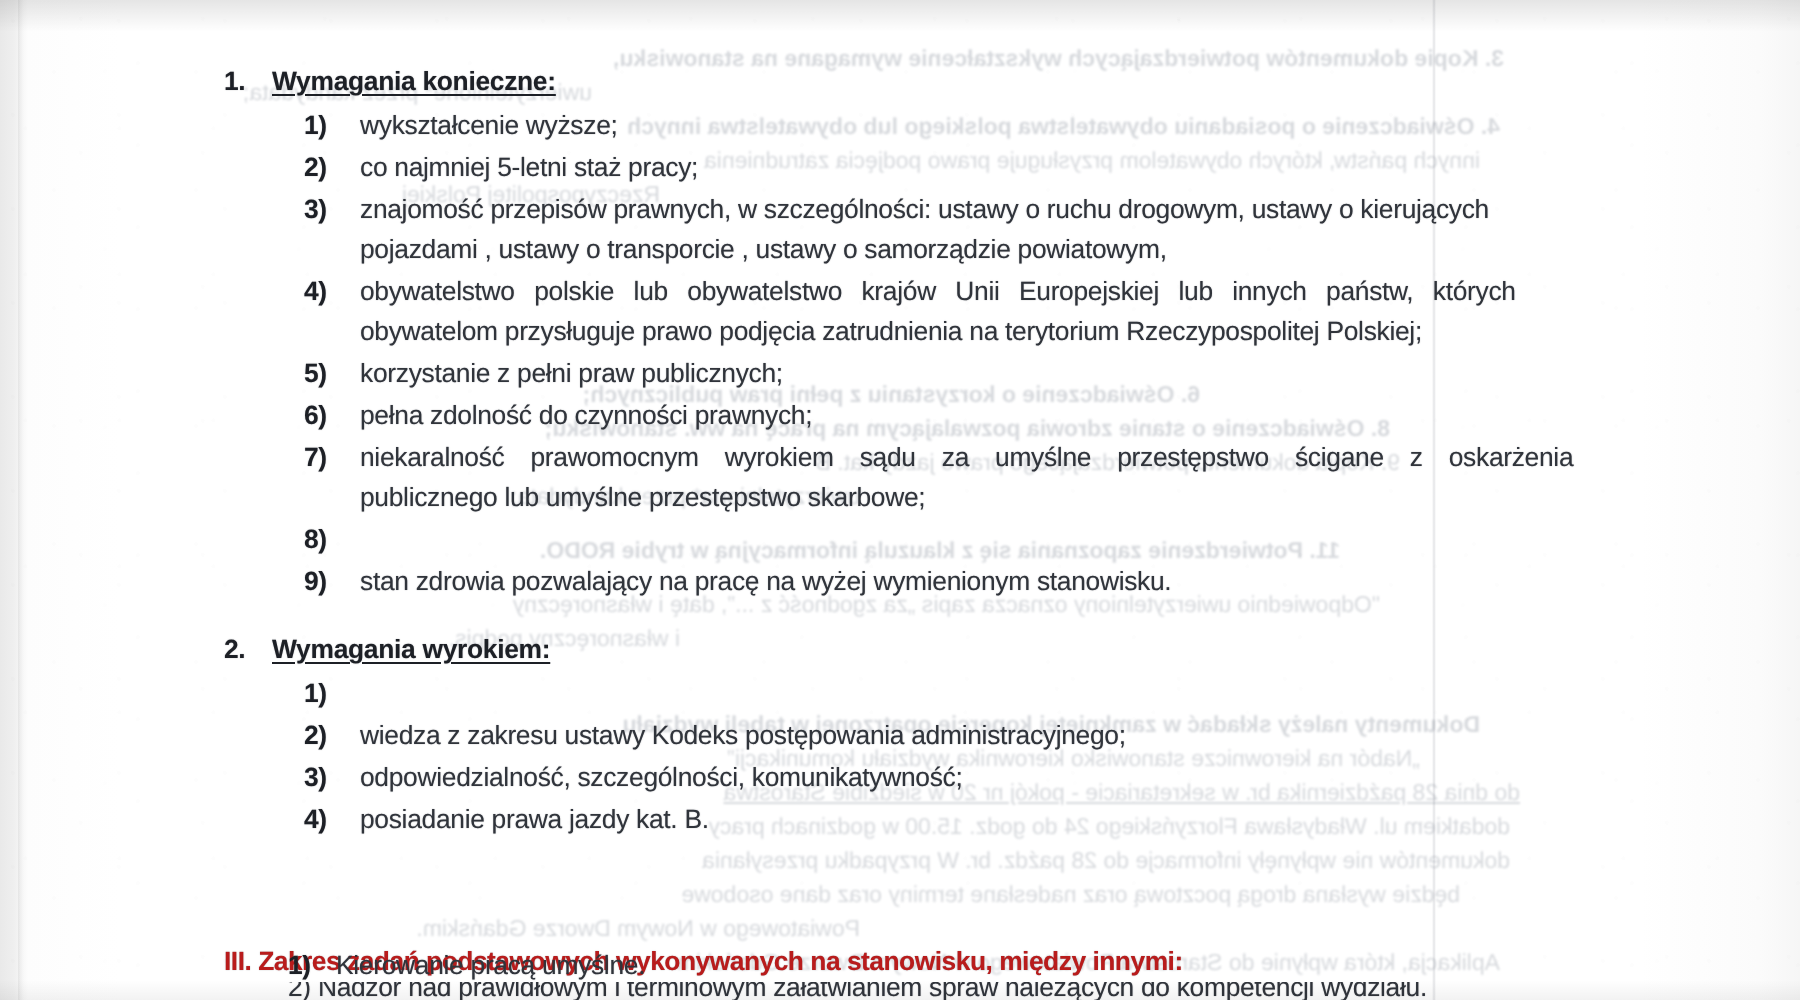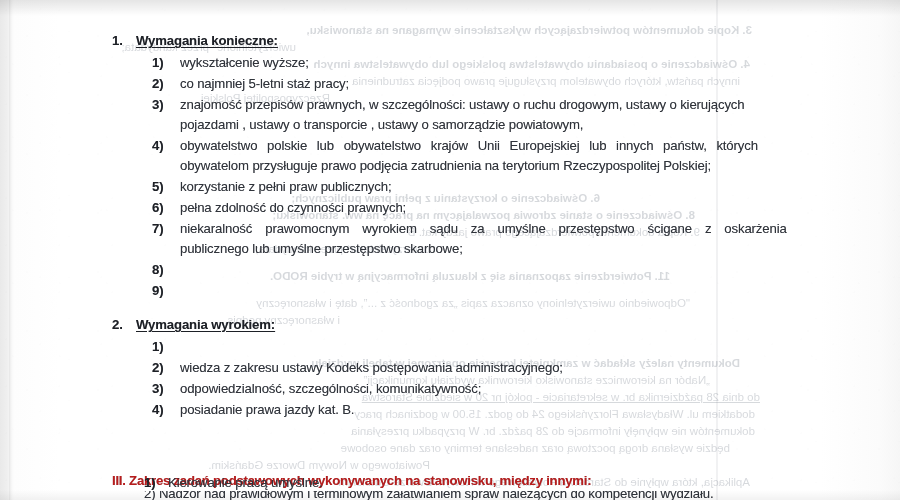--- a/index.html
+++ b/index.html
@@ -199,20 +199,21 @@
     <div class="ln num" style="left:152px; top:200px;">6)</div>
     <div class="ln" style="left:180px; top:200px;">pełna zdolność do czynności prawnych;</div>
 
     <div class="ln num" style="left:152px; top:221px;">7)</div>
     <div class="ln just3" style="left:180px; top:221px;">niekaralność prawomocnym wyrokiem sądu za umyślne przestępstwo ścigane z oskarżenia</div>
     <div class="ln" style="left:180px; top:241px;">publicznego lub umyślne przestępstwo skarbowe;</div>
 
     <div class="ln num" style="left:152px; top:262px;">8)</div>
 
     <div class="ln num" style="left:152px; top:283px;">9)</div>
+    <div class="ln" style="left:180px; top:283px;">stan zdrowia pozwalający na pracę na wyżej wymienionym stanowisku.</div>
 
     <div class="ln num" style="left:112px; top:317px;">2.</div>
     <div class="ln sect" style="left:136px; top:317px;">Wymagania wyrokiem:</div>
 
     <div class="ln num" style="left:152px; top:339px;">1)</div>
 
     <div class="ln num" style="left:152px; top:360px;">2)</div>
     <div class="ln" style="left:180px; top:360px;">wiedza z zakresu ustawy Kodeks postępowania administracyjnego;</div>
 
     <div class="ln num" style="left:152px; top:381px;">3)</div>

